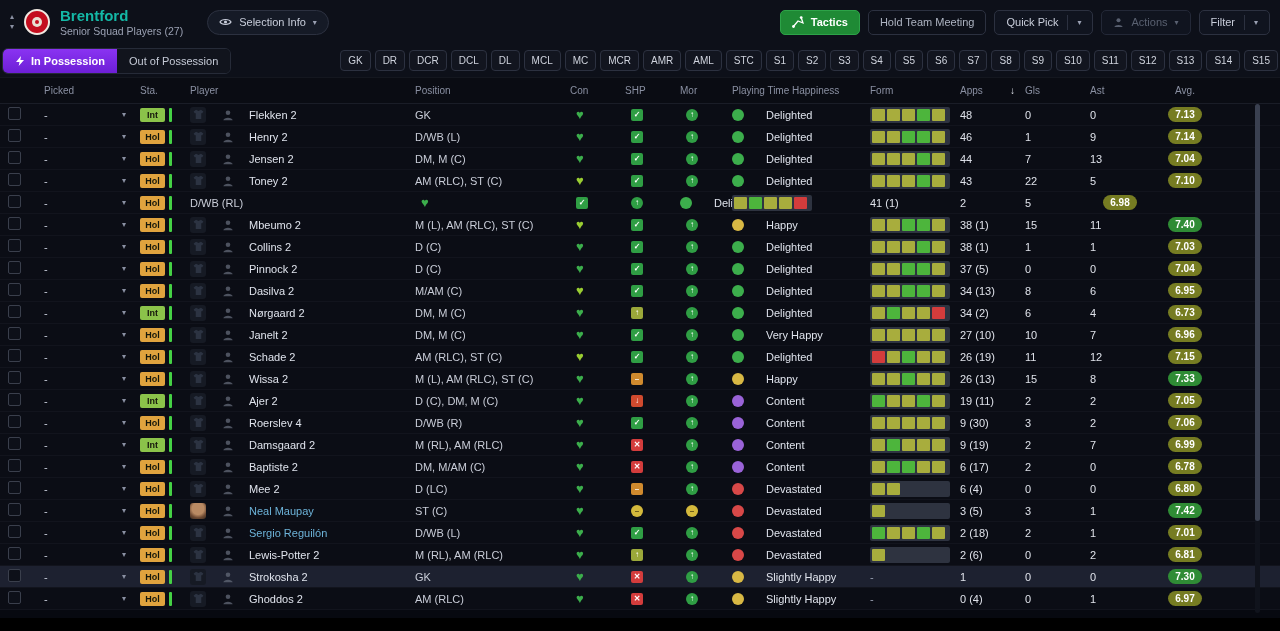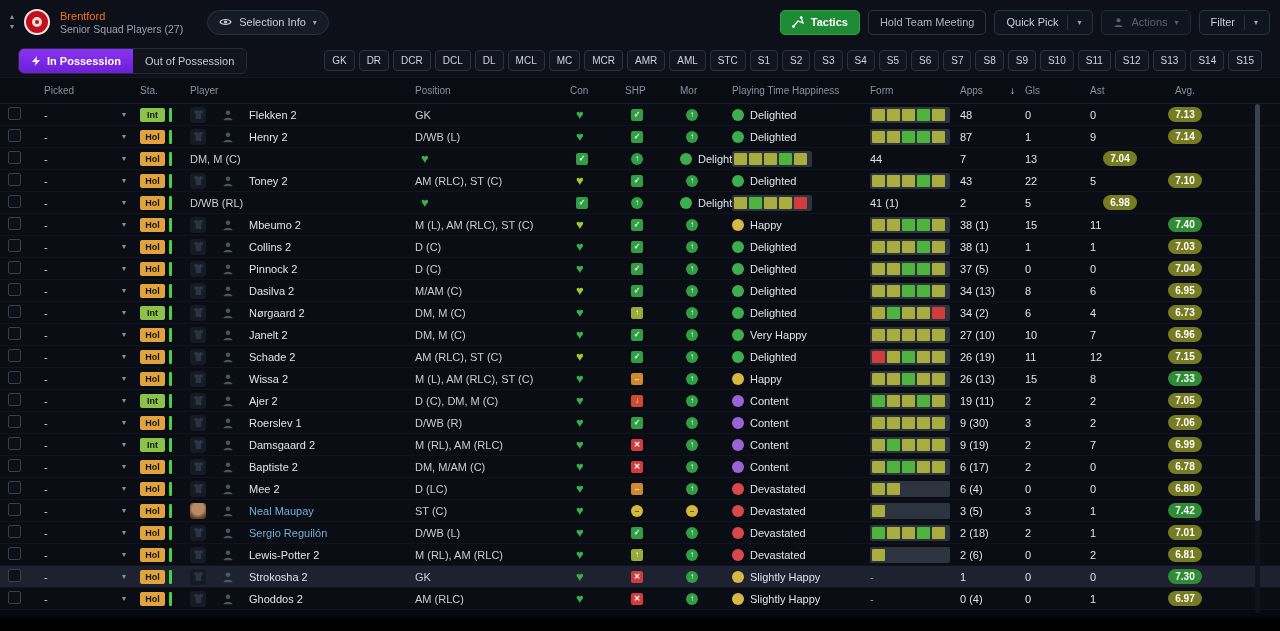--- a/index.html
+++ b/index.html
@@ -8,35 +8,35 @@
   .app { position:relative; width:1280px; height:631px; background:#070910; overflow:hidden; }
 
   
   .topbar { height:44px; background:#0d1019; display:flex; align-items:center; padding:0 10px; gap:10px; }
   .navchev { display:flex; flex-direction:column; gap:2px; color:#8a90a2; font-size:8px; line-height:8px; }
   .navchev span { cursor:pointer; }
   .crest { width:26px; height:26px; border-radius:50%; background:#c40d1e; border:2px solid #f0e8e0; position:relative; flex:0 0 auto; }
   .crest::after { content:""; position:absolute; inset:6px; border-radius:50%; background:#e8dfd2; }
   .crest::before { content:""; position:absolute; inset:9px; border-radius:50%; background:#c40d1e; z-index:1; }
   .titles { display:flex; flex-direction:column; gap:1px; margin-right:14px; }
-  .club { font-size:11px; font-weight:normal; color:#f97316; }
+  .club { font-size:15px; font-weight:bold; color:#14b8a6; }
   .subtitle { font-size:10.5px; color:#9aa0b2; }
   .pill-btn { display:inline-flex; align-items:center; gap:7px; height:25px; padding:0 11px; background:#151a26; border:1px solid #2c3140; border-radius:13px; color:#c9cedb; font-size:11px; cursor:pointer; }
   .pill-btn .chev { font-size:8px; color:#9aa0b2; }
   .topbar-right { margin-left:auto; display:flex; align-items:center; gap:8px; }
   .btn { display:inline-flex; align-items:center; gap:7px; height:25px; padding:0 11px; border-radius:5px; font-size:11px; border:1px solid #2c3140; background:#10141f; color:#c9cedb; cursor:pointer; }
   .btn.green { background:#1f8a35; border-color:#2da348; color:#ffffff; font-weight:bold; }
   .btn.ghost { background:transparent; color:#aeb4c2; }
   .btn.dim { color:#596070; border-color:#232837; }
   .btn .divider { width:1px; height:15px; background:#2c3140; margin:0 2px; }
   .btn .chev { font-size:8px; color:#9aa0b2; }
   .btn.dim .chev { color:#596070; }
 
   
-  .filter-row { height:34px; background:#0d1019; display:flex; align-items:center; padding:0 18px; border-bottom:1px solid #14171f; }
+  .filter-row { height:34px; background:#0d1019; display:flex; align-items:center; padding:0 2px; border-bottom:1px solid #14171f; }
   .tabs { display:flex; border:1px solid #262b38; border-radius:6px; overflow:hidden; }
   .tab { display:flex; align-items:center; gap:6px; height:24px; padding:0 12px; font-size:11px; cursor:pointer; }
   .tab.active { background:linear-gradient(180deg,#8a33f2,#6d1fd6); color:#fff; font-weight:bold; }
   .tab.inactive { background:#11141d; color:#c5cad6; }
   .pos-filters { margin-left:auto; display:flex; gap:4px; }
   .pos-btn { height:21px; min-width:26px; padding:0 7px; display:flex; align-items:center; justify-content:center; font-size:10px; color:#cfd3dd; background:#12151f; border:1px solid #2c3140; border-radius:4px; cursor:pointer; }
 
   
   .table { position:relative; }
   .thead, .row { display:grid; grid-template-columns:36px 96px 50px 225px 155px 55px 55px 52px 138px 90px 65px 65px 60px 70px 1fr; align-items:center; padding-left:8px; }
@@ -60,21 +60,21 @@
   .avatar.photo { background:radial-gradient(circle at 50% 35%, #b98a63 0 45%, #6e4a33 70%, #3a2a1e 100%); border-radius:3px; }
   .person { width:13px; height:13px; display:inline-flex; align-items:center; justify-content:center; flex:0 0 auto; opacity:.75; }
   .pname { font-size:11px; color:#dfe3ec; white-space:nowrap; }
   .pname.loan { color:#6db3d9; }
   .c-pos { font-size:11px; color:#c9cdd8; white-space:nowrap; }
   .c-icon { display:flex; justify-content:flex-start; padding-left:6px; }
   .heart { font-size:13px; line-height:13px; }
   .shp, .mor { width:12px; height:12px; border-radius:2px; display:inline-flex; align-items:center; justify-content:center; font-size:8px; font-weight:bold; color:#fff; }
   .mor { border-radius:50%; }
   .shp.rounded { border-radius:50%; color:#4a3c10; }
-  .c-hap { display:flex; align-items:center; gap:6px; font-size:11px; color:#dfe3ec; }
+  .c-hap { display:flex; align-items:center; gap:22px; font-size:11px; color:#dfe3ec; }
   .hap-dot { width:12px; height:12px; border-radius:50%; flex:0 0 auto; }
   .c-form { display:flex; align-items:center; gap:5px; }
   .form-dash { color:#9aa0b2; font-size:11px; }
   .form-track { width:80px; height:16px; background:#2e3340; border-radius:2px; display:flex; align-items:center; gap:2px; padding:0 2px; }
   .fsq { width:13px; height:12px; border-radius:1px; }
   .c-num { font-size:11px; color:#dfe2ea; }
   .c-avg { display:flex; justify-content:center; }
   .avg { min-width:34px; height:15px; border-radius:8px; display:inline-flex; align-items:center; justify-content:center; font-size:10px; font-weight:bold; color:#fff; }
   .avg.olive { background:#767c22; }
   .avg.green { background:#2f8c35; }
@@ -309,37 +309,51 @@
           </span>
           <span class="c-form">
             <span class="form-track">
               <span class="fsq" style="background: rgb(168, 173, 61);"></span>
               <span class="fsq" style="background: rgb(168, 173, 61);"></span>
               <span class="fsq" style="background: rgb(77, 181, 60);"></span>
               <span class="fsq" style="background: rgb(77, 181, 60);"></span>
               <span class="fsq" style="background: rgb(168, 173, 61);"></span>
             </span>
           </span>
-          <span class="c-num">87</span>
+          <span class="c-num">46</span>
           <span class="c-num">1</span>
           <span class="c-num">9</span>
           <span class="c-avg">
             <span class="avg olive">7.14</span>
           </span>
           <span></span>
         </div>
         <div class="row">
           <span class="c-check"><span class="cb"></span></span>
           <span class="c-picked">
             <span class="pv">-</span>
             <span class="chev">▾</span>
           </span>
           <span class="c-sta">
             <span class="sta hol">Hol</span>
             <span class="strip"></span>
+          </span>
+          <span class="c-player">
+            <span class="avatar">
+              <svg width="13" height="13" viewBox="0 0 16 16">
+                <path d="M5 2 L8 3.6 L11 2 L14 4.2 L12.4 6.8 L11.4 6.2 L11.4 13.5 L4.6 13.5 L4.6 6.2 L3.6 6.8 L2 4.2 Z" fill="#2c3342"></path>
+              </svg>
+            </span>
+            <span class="person">
+              <svg width="12" height="12" viewBox="0 0 12 12">
+                <circle cx="6" cy="3.8" r="2.3" fill="#636a78"></circle>
+                <path d="M1.3 11.3 C1.9 7.9 10.1 7.9 10.7 11.3 Z" fill="#636a78"></path>
+              </svg>
+            </span>
+            <span class="pname">Jensen 2</span>
           </span>
           <span class="c-pos">DM, M (C)</span>
           <span class="c-icon">
             <span class="heart" style="color: rgb(60, 174, 76);">♥</span>
           </span>
           <span class="c-icon">
             <span class="shp" style="background: rgb(47, 158, 68);">✓</span>
           </span>
           <span class="c-icon">
             <span class="mor" style="background: rgb(47, 158, 68);">↑</span>
@@ -971,21 +985,21 @@
               <svg width="13" height="13" viewBox="0 0 16 16">
                 <path d="M5 2 L8 3.6 L11 2 L14 4.2 L12.4 6.8 L11.4 6.2 L11.4 13.5 L4.6 13.5 L4.6 6.2 L3.6 6.8 L2 4.2 Z" fill="#2c3342"></path>
               </svg>
             </span>
             <span class="person">
               <svg width="12" height="12" viewBox="0 0 12 12">
                 <circle cx="6" cy="3.8" r="2.3" fill="#636a78"></circle>
                 <path d="M1.3 11.3 C1.9 7.9 10.1 7.9 10.7 11.3 Z" fill="#636a78"></path>
               </svg>
             </span>
-            <span class="pname">Roerslev 1</span>
+            <span class="pname">Roerslev 4</span>
           </span>
           <span class="c-pos">D/WB (R)</span>
           <span class="c-icon">
             <span class="heart" style="color: rgb(60, 174, 76);">♥</span>
           </span>
           <span class="c-icon">
             <span class="shp" style="background: rgb(47, 158, 68);">✓</span>
           </span>
           <span class="c-icon">
             <span class="mor" style="background: rgb(47, 158, 68);">↑</span>

